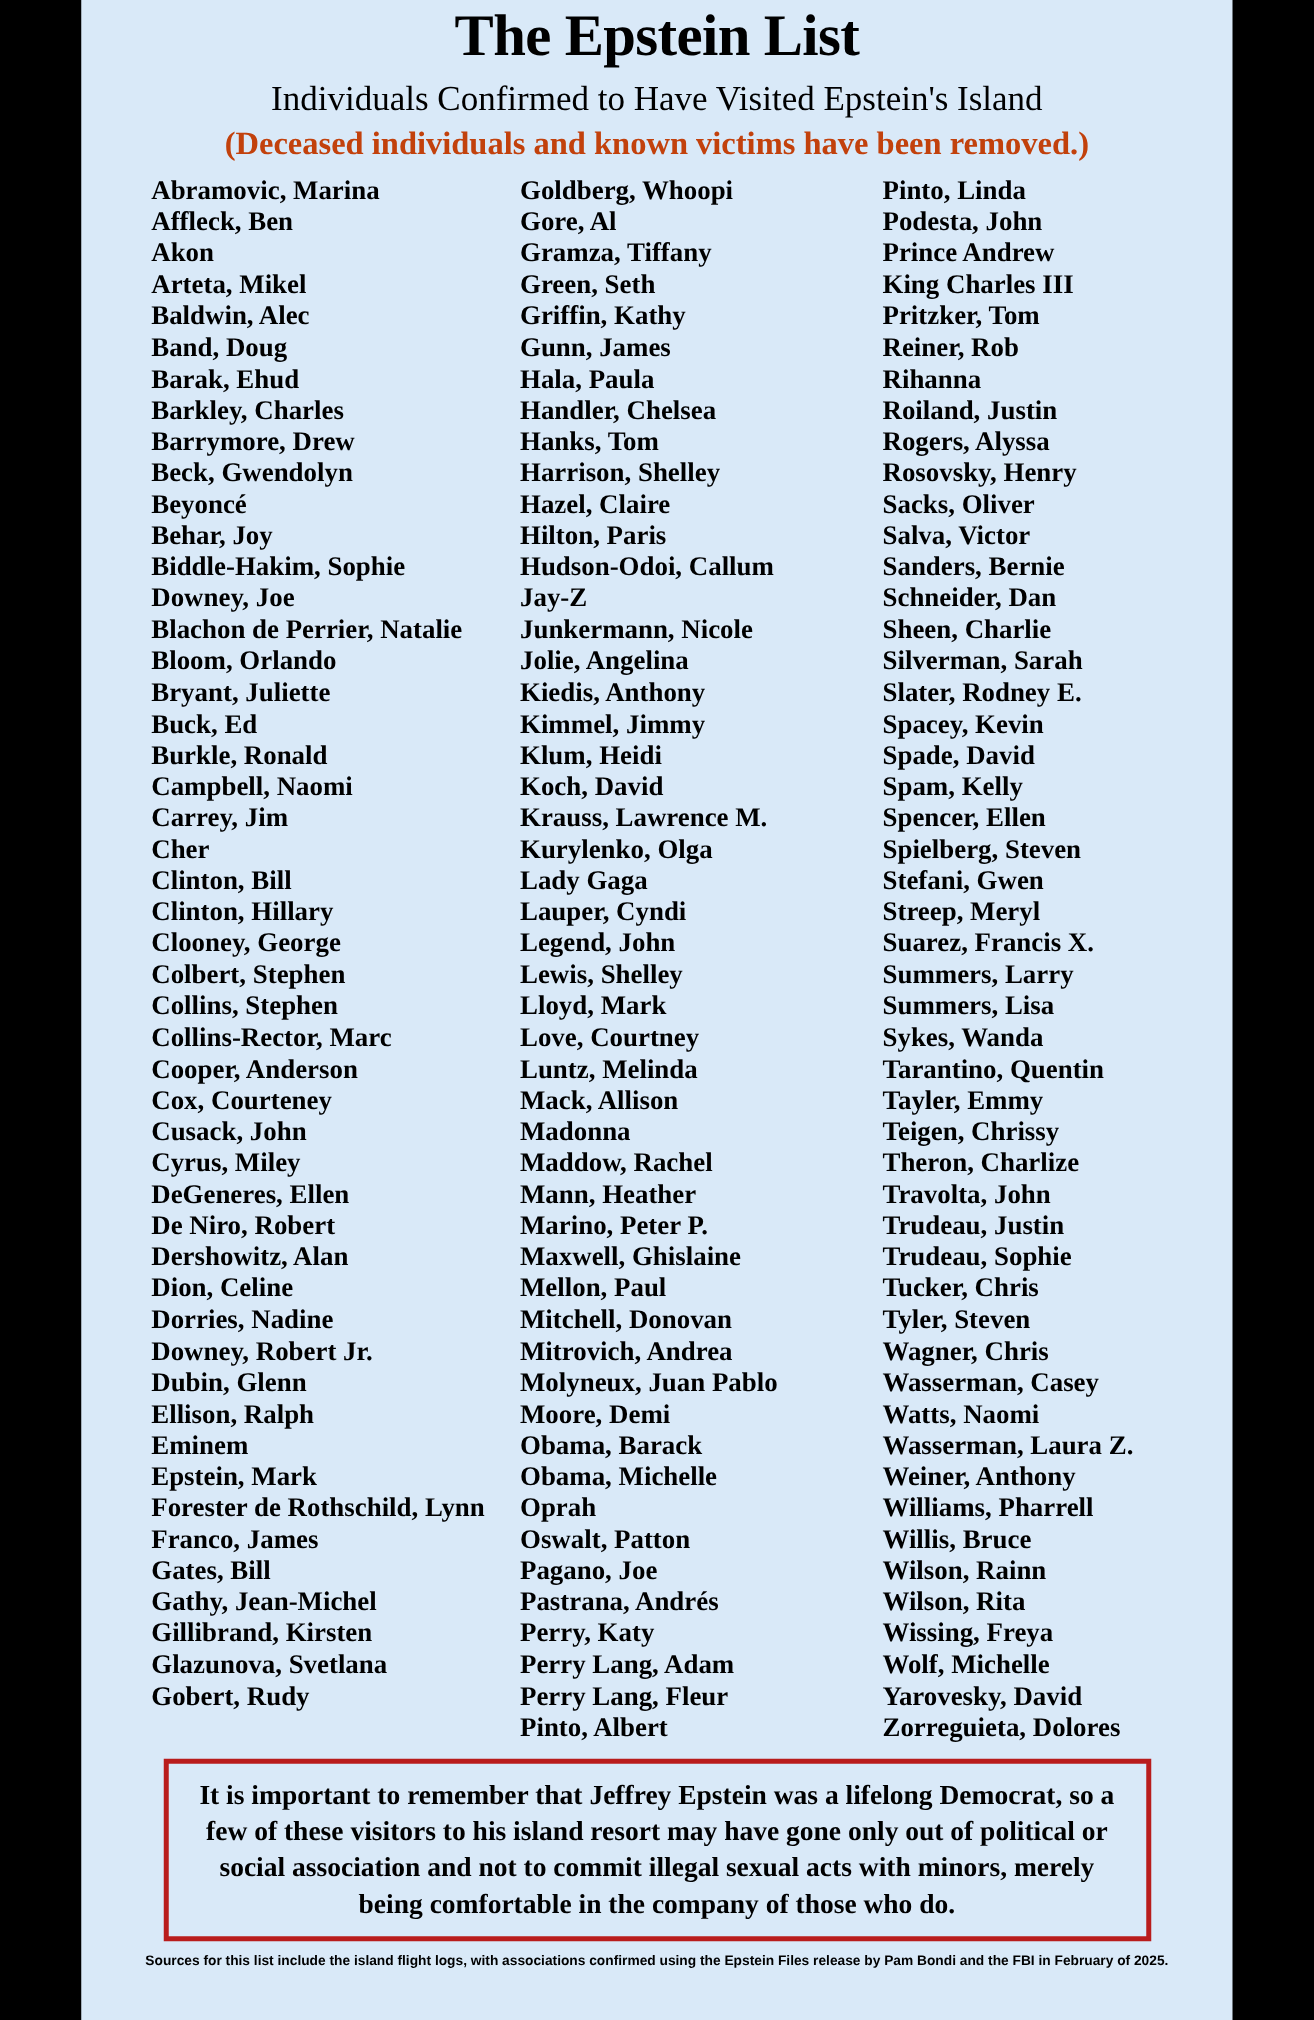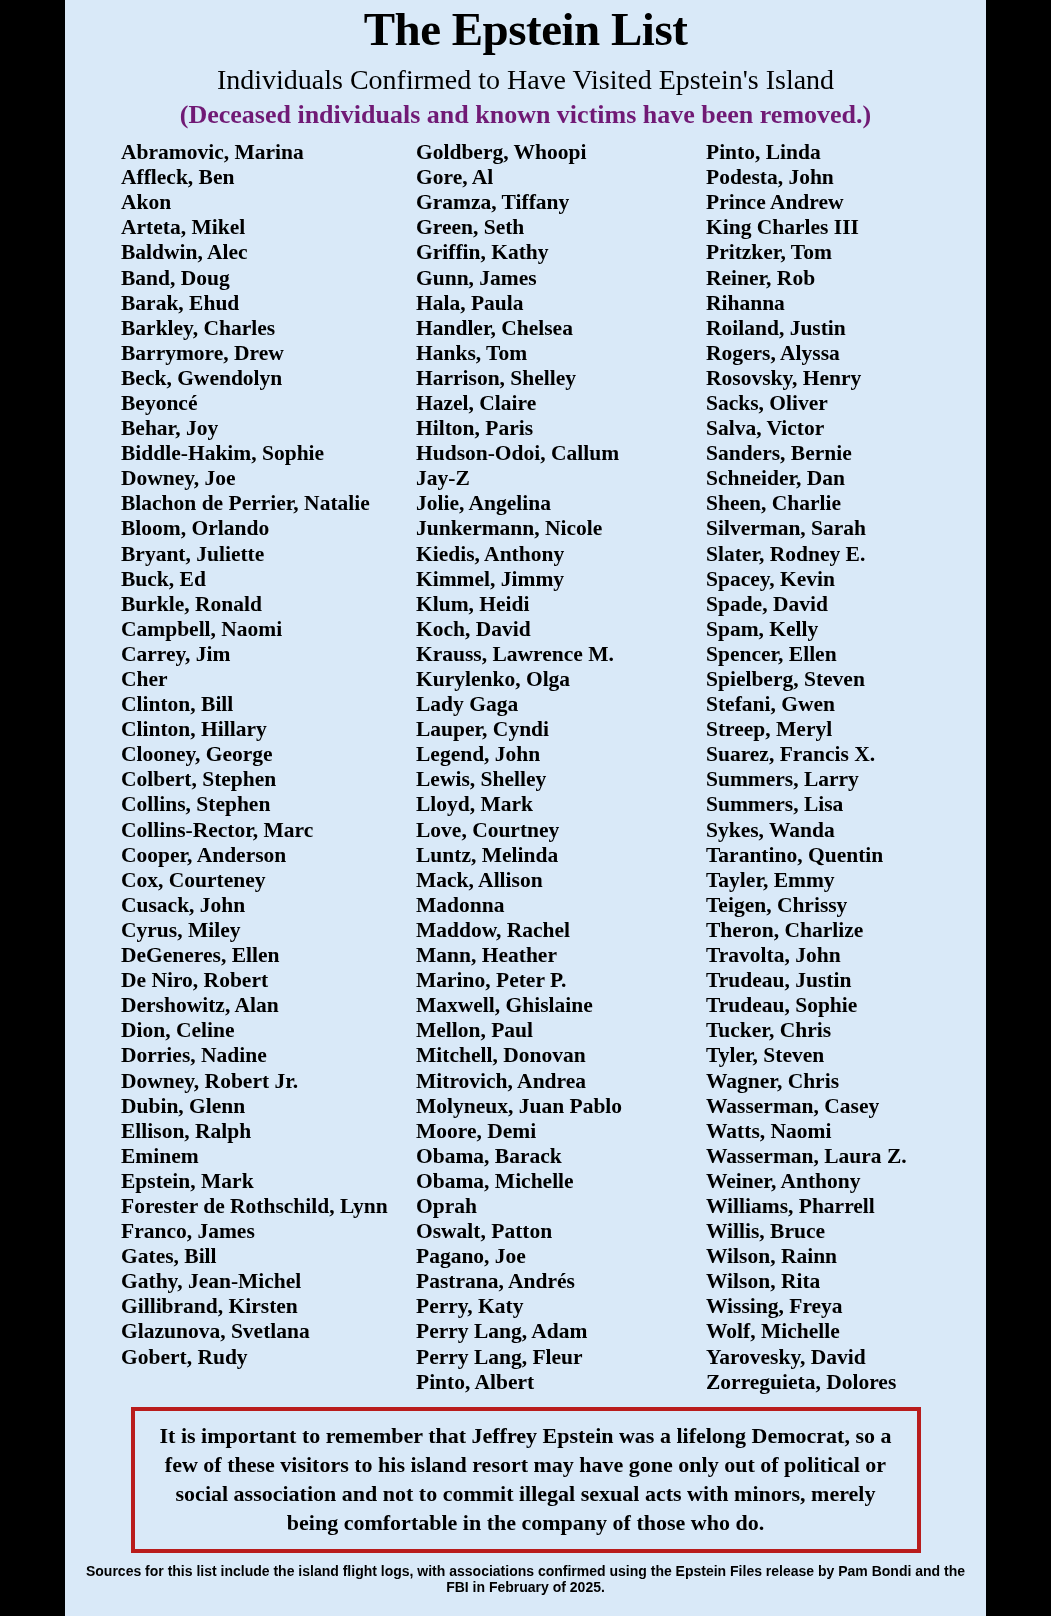--- a/index.html
+++ b/index.html
@@ -38,21 +38,21 @@
     font-weight: normal;
     font-size: 28px;
     margin-top: 8px;
     color: #000;
   }
   .note {
     text-align: center;
     font-weight: bold;
     font-size: 26px;
     margin-top: 4px;
-    color: #701a75;
+    color: #c2410c;
   }
   .columns {
     display: flex;
     justify-content: flex-start;
     margin-top: 10px;
     padding-left: 48px;
   }
   .column {
     width: 295px;
     flex: 0 0 auto;
@@ -76,21 +76,21 @@
     text-align: center;
     font-weight: bold;
     font-size: 22px;
     line-height: 29px;
     color: #000;
   }
   .sources {
     text-align: center;
     font-family: "Liberation Sans", sans-serif;
     font-weight: bold;
-    font-size: 14px;
+    font-size: 11px;
     margin-top: 10px;
     color: #000;
   }
 </style>
 </head>
 <body>
 
 <div id="page">
 
   <div class="title">The Epstein List</div>
@@ -157,22 +157,22 @@
         <div class="name">Griffin, Kathy</div>
         <div class="name">Gunn, James</div>
         <div class="name">Hala, Paula</div>
         <div class="name">Handler, Chelsea</div>
         <div class="name">Hanks, Tom</div>
         <div class="name">Harrison, Shelley</div>
         <div class="name">Hazel, Claire</div>
         <div class="name">Hilton, Paris</div>
         <div class="name">Hudson-Odoi, Callum</div>
         <div class="name">Jay-Z</div>
+        <div class="name">Junkermann, Nicole</div>
         <div class="name">Jolie, Angelina</div>
-        <div class="name">Junkermann, Nicole</div>
         <div class="name">Kiedis, Anthony</div>
         <div class="name">Kimmel, Jimmy</div>
         <div class="name">Klum, Heidi</div>
         <div class="name">Koch, David</div>
         <div class="name">Krauss, Lawrence M.</div>
         <div class="name">Kurylenko, Olga</div>
         <div class="name">Lady Gaga</div>
         <div class="name">Lauper, Cyndi</div>
         <div class="name">Legend, John</div>
         <div class="name">Lewis, Shelley</div>

